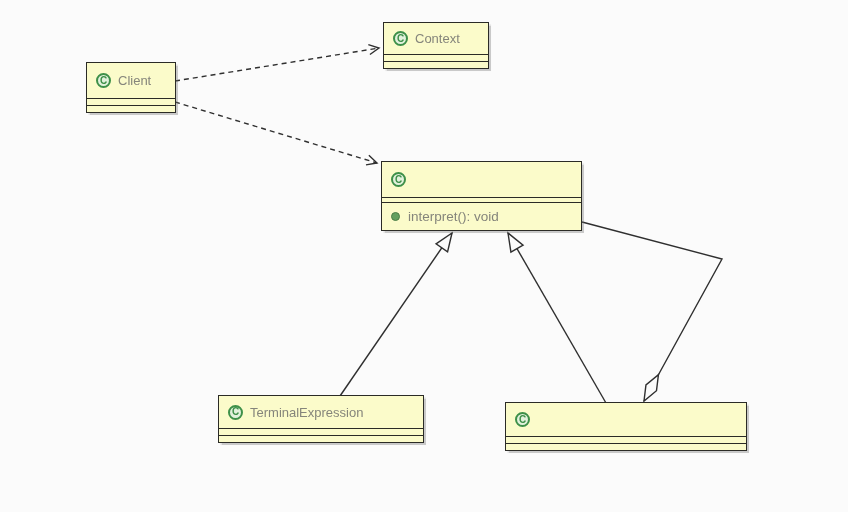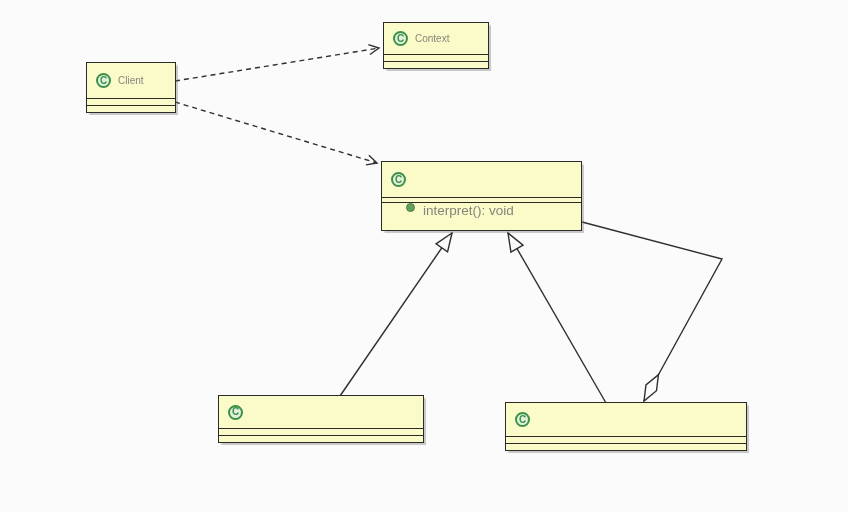--- a/index.html
+++ b/index.html
@@ -31,40 +31,40 @@
     box-shadow:1.5px 1.5px 1px rgba(110,110,110,.35);
     display:flex;flex-direction:column;
     box-sizing:border-box;
   }
   .head{
     flex:1;display:flex;align-items:center;gap:7px;padding:0 9px;
     min-height:0;
   }
   .cname{
     color:var(--name-text);
-    font-size:10px;
+    font-size:13px;
     white-space:nowrap;
   }
   .cicon{
     width:15px;height:15px;flex:0 0 15px;
     border-radius:50%;
     border:2px solid var(--icon-green);
     background:var(--icon-fill);
     color:var(--icon-green);
     font-size:10px;font-weight:bold;
     display:inline-flex;align-items:center;justify-content:center;
     box-sizing:border-box;
     line-height:1;
   }
   .comp{height:6px;border-top:1.5px solid var(--node-border);}
   .comp.thin{height:4px;}
   .mrow{
     border-top:1.5px solid var(--node-border);
     height:27px;
-    display:flex;align-items:flex-start;gap:8px;padding:0 24px;
+    display:flex;align-items:center;gap:8px;padding:0 9px;
   }
   .micon{
     width:9px;height:9px;border-radius:50%;
     background:var(--method-dot);
     border:1px solid #4a7d46;
     box-sizing:border-box;
     flex:0 0 9px;
   }
   .msig{color:var(--name-text);font-size:13.5px;white-space:nowrap;}
 </style>
@@ -118,20 +118,21 @@
     <div class="comp thin"></div>
     <div class="mrow">
       <span class="micon"></span>
       <span class="msig">interpret(): void</span>
     </div>
   </div>
 
   <div class="uml-class" style="left:218px;top:395px;width:206px;height:48px">
     <div class="head">
       <span class="cicon">C</span>
+      <span class="cname">TerminalExpression</span>
     </div>
     <div class="comp"></div>
     <div class="comp"></div>
   </div>
 
   <div class="uml-class" style="left:505px;top:402px;width:242px;height:49px">
     <div class="head">
       <span class="cicon">C</span>
     </div>
     <div class="comp"></div>

